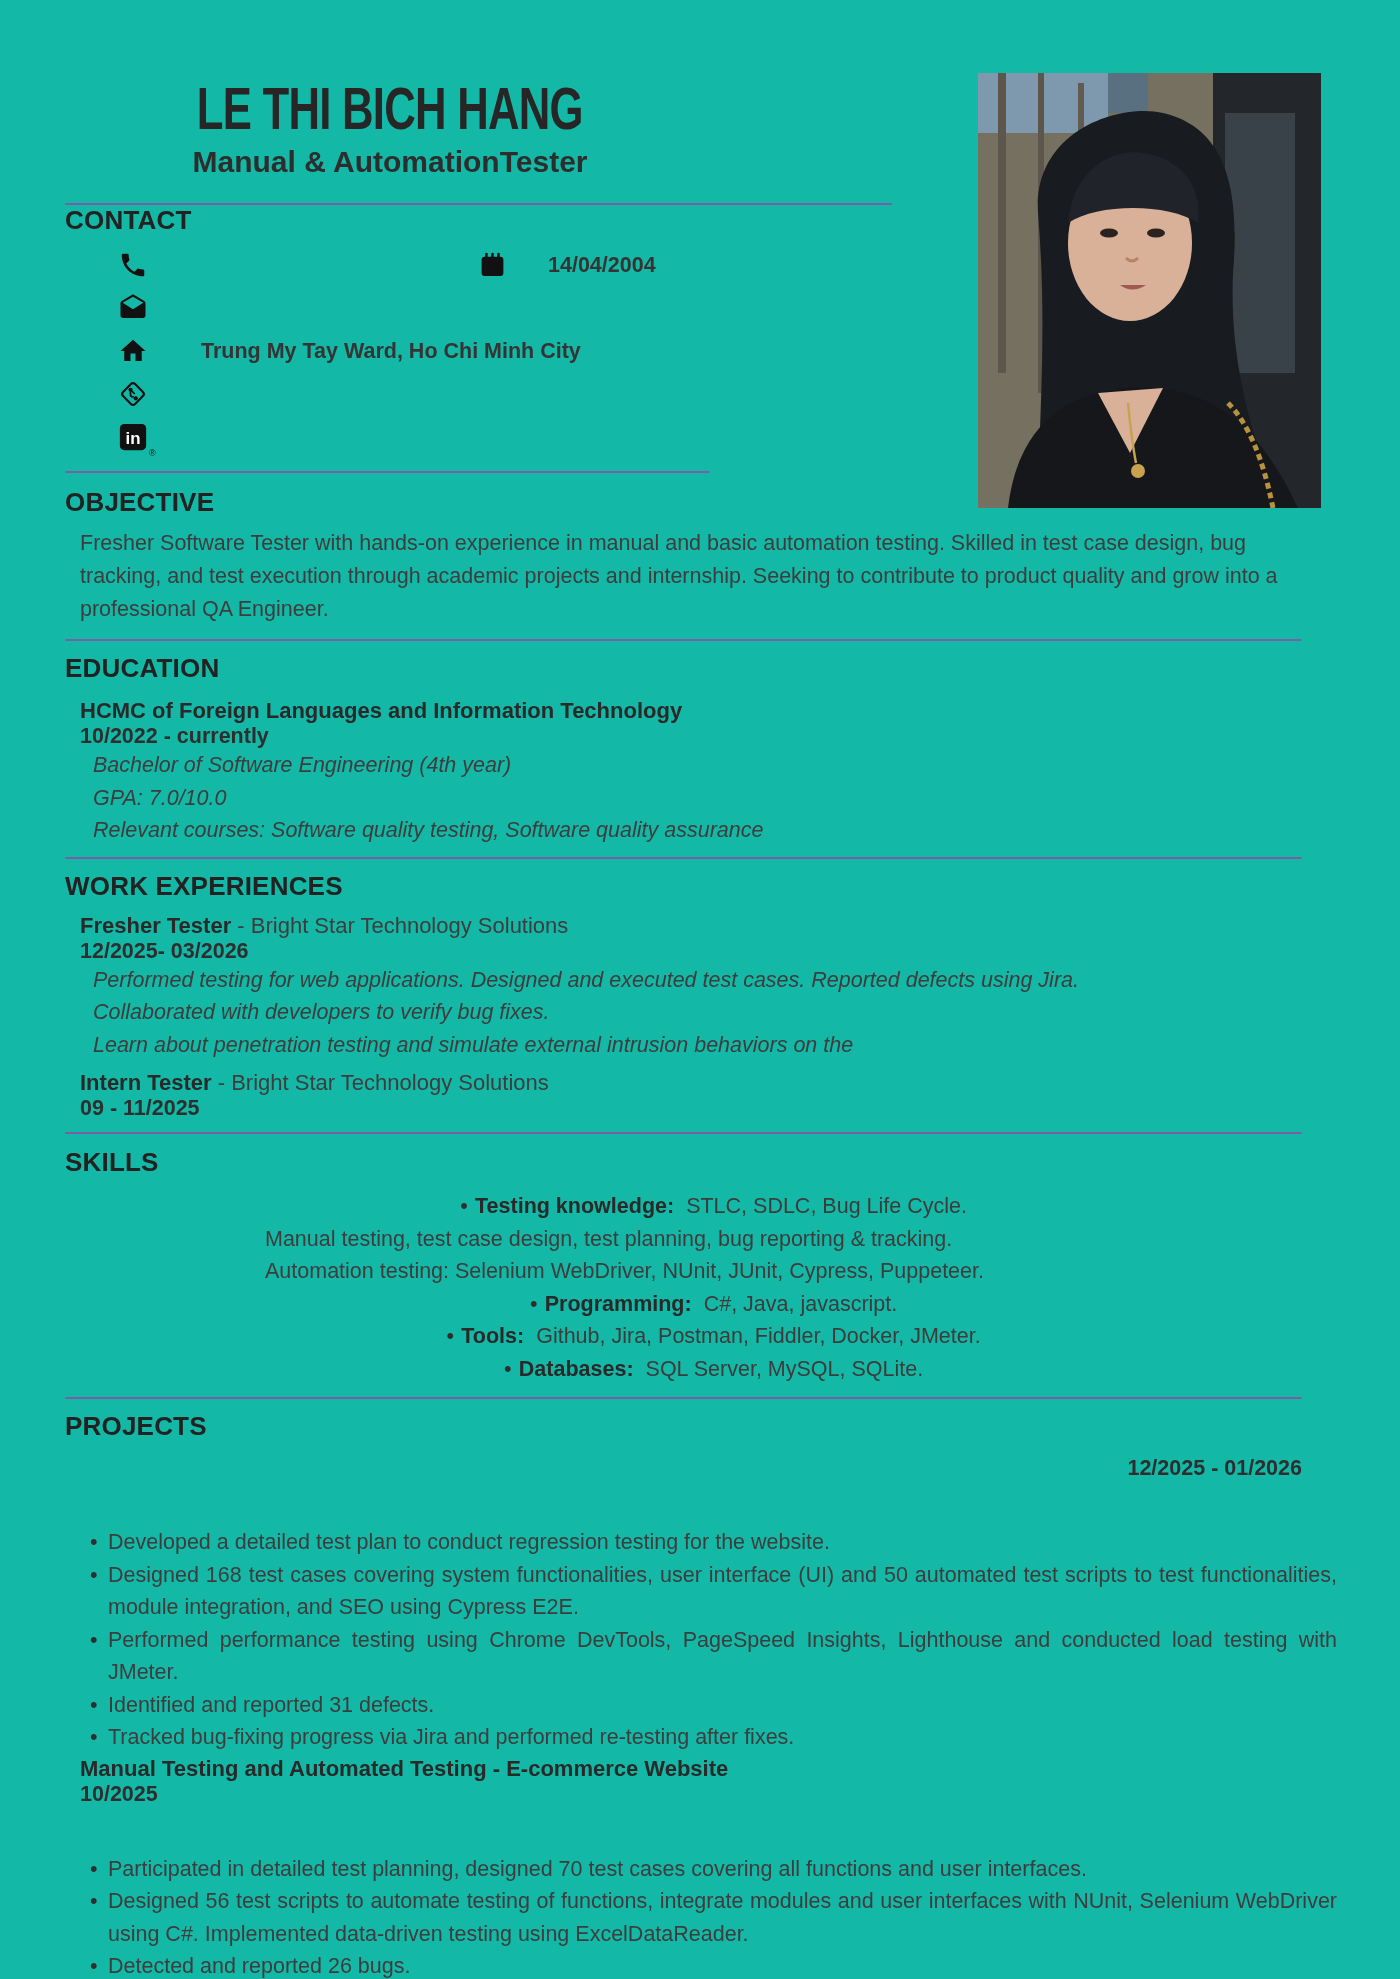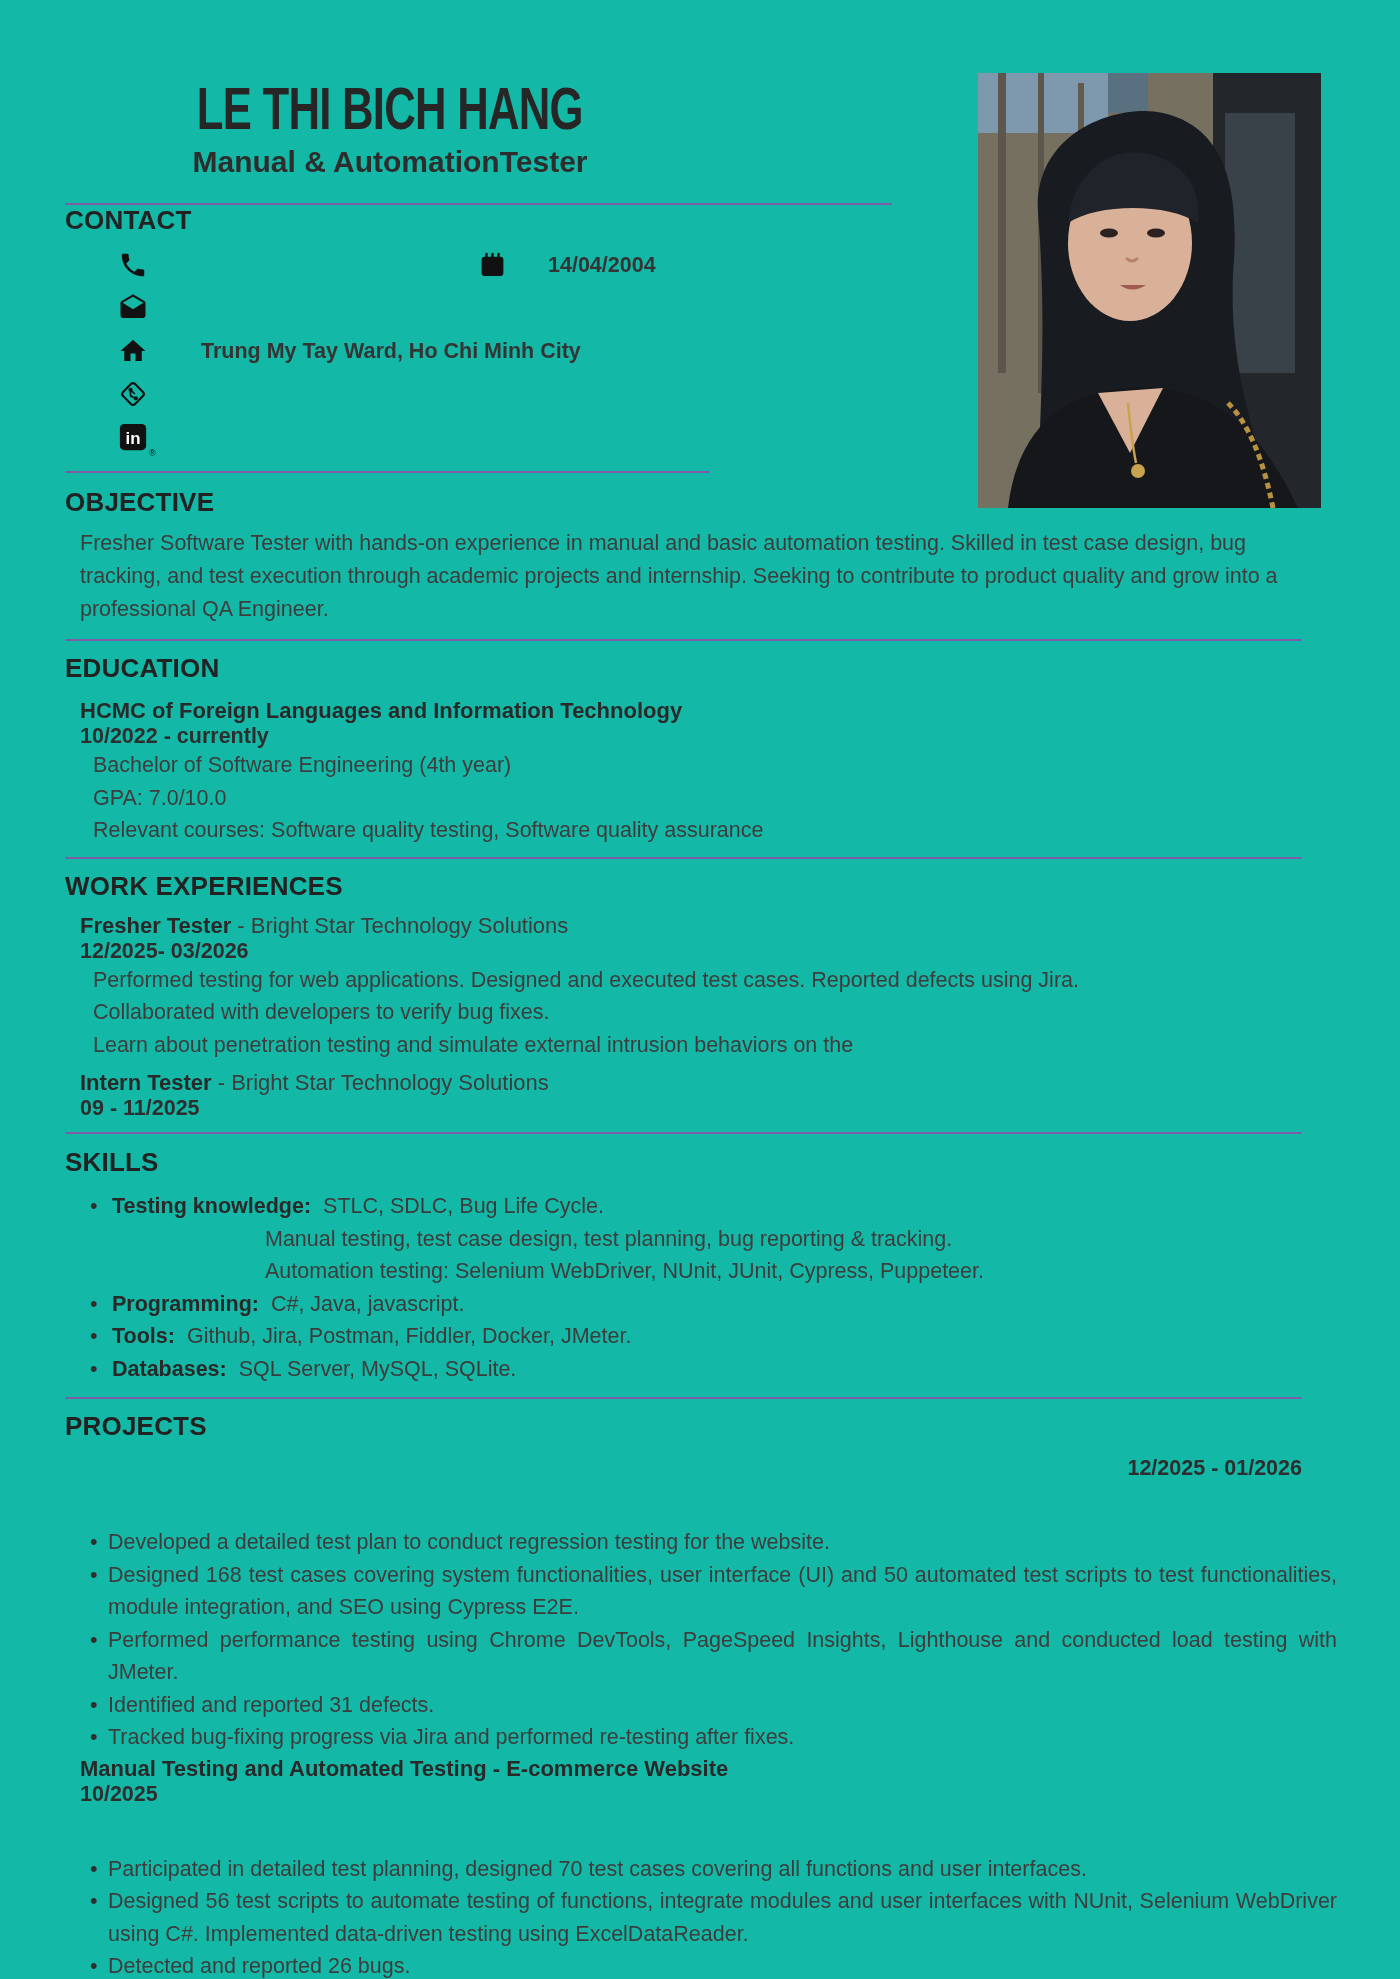--- a/index.html
+++ b/index.html
@@ -35,23 +35,23 @@
   .c-text{position:absolute;left:136px;top:7px;font-size:21.5px;color:#343434;font-weight:600;}
   .c-date{position:absolute;left:483px;top:7px;font-size:21.5px;color:#343434;font-weight:600;}
   .li-r{position:absolute;left:84px;top:30px;font-size:9px;color:#111;}
   
   .para{font-size:21.5px;line-height:33px;color:#3d3d3d;margin-left:15px;width:1222px;margin-top:9px;}
   
   .tit-row{display:flex;justify-content:space-between;align-items:baseline;margin-left:15px;width:1222px;flex-direction:column;}
   .tit{font-size:22px;font-weight:700;color:#292929;}
   .tit-norm{font-weight:400;color:#3d3d3d;}
   .date{font-size:21.5px;font-weight:700;color:#2e2e2e;white-space:nowrap;}
-  .sub-line{font-size:21.5px;line-height:32.5px;color:#3d3d3d;margin-left:28px;width:1200px;}
-  
-  .skill-row{position:relative;margin-left:25px;width:1240px;font-size:21.5px;line-height:32.5px;}
+  .sub-line{font-size:21.5px;line-height:32.5px;color:#3d3d3d;margin-left:28px;width:1200px;font-style:italic;}
+  
+  .skill-row{position:relative;margin-left:25px;width:1240px;font-size:21.5px;line-height:32.5px;text-align:center;}
   .dot{display:inline-block;width:22px;color:#2e2e2e;}
   .s-label{font-weight:700;color:#292929;margin-right:12px;}
   .skill-cont{margin-left:200px;width:1060px;font-size:21.5px;line-height:32.5px;color:#3d3d3d;}
   
   .p-bullets{margin-left:25px;width:1247px;}
   .p-b{display:flex;font-size:21.5px;line-height:32.5px;color:#3d3d3d;}
   .p-b .dot{flex:0 0 18px;}
   .p-b .txt{flex:1;text-align:justify;}
   .date-row{display:flex;justify-content:flex-end;margin-left:15px;width:1222px;}
   

